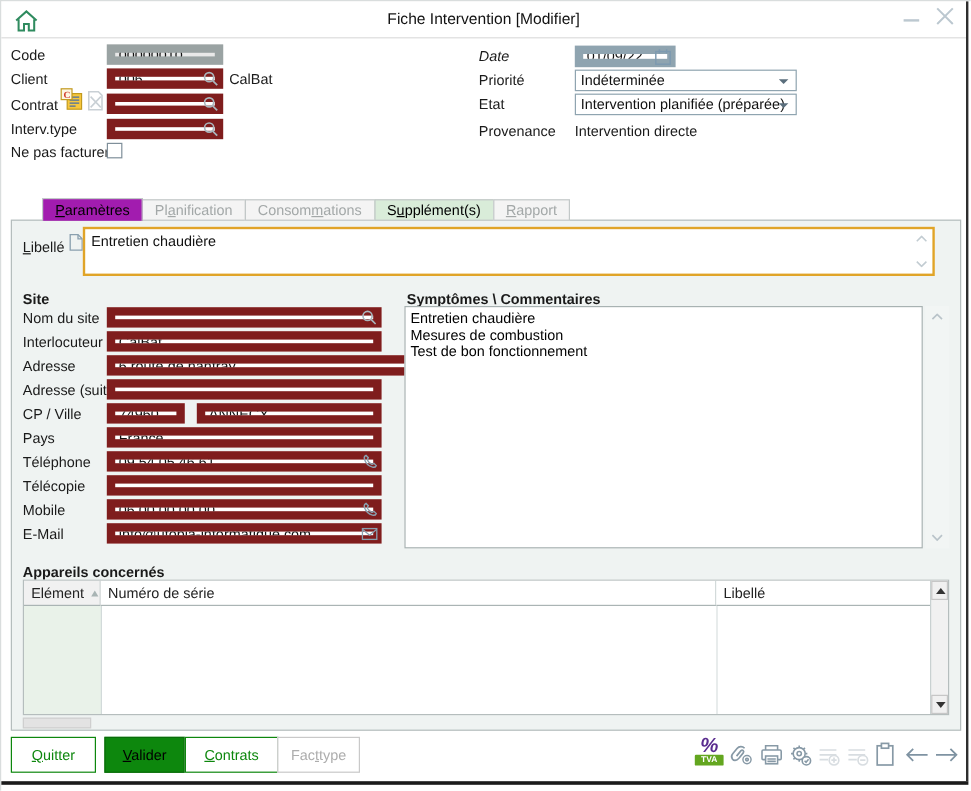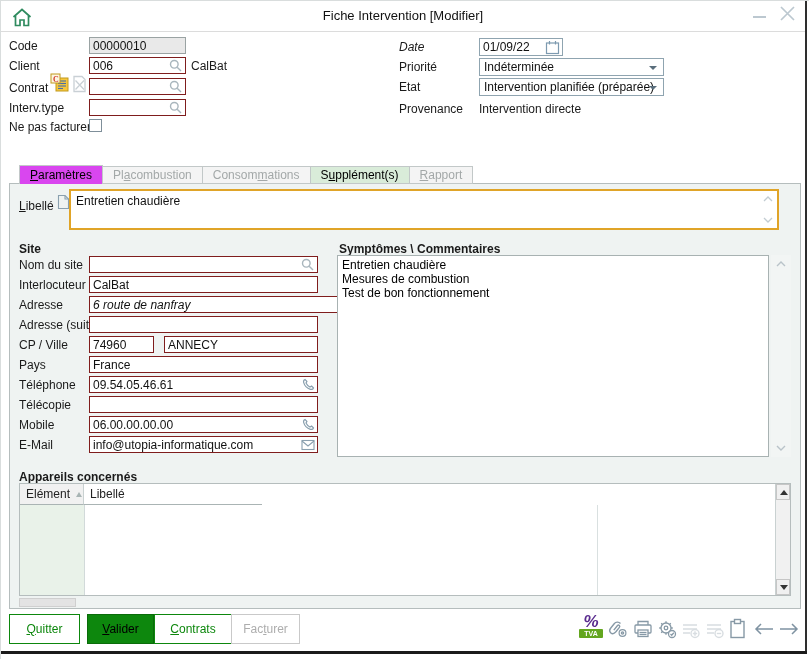--- a/index.html
+++ b/index.html
@@ -2,36 +2,36 @@
 <html><head>
 <meta charset="utf-8">
 <style>
   html,body{margin:0;padding:0;background:#fff;}
   #window{position:relative;width:809px;height:659px;background:#fff;
     font-family:"Liberation Sans",sans-serif;font-size:12px;color:#111;
     border-top:1px solid #d9dddd;border-left:1px solid #d9dddd;box-sizing:border-box;overflow:hidden;}
   .abs{position:absolute;}
   .lbl{position:absolute;white-space:nowrap;color:#1a1a1a;}
   .bold{font-weight:bold;}
-  .inp{position:absolute;border:1px solid #7f1d1d;background:#fff;height:17px;
+  .inp{position:absolute;border:7px solid #7f1d1d;background:#fff;height:17px;
     font:12px "Liberation Sans",sans-serif;padding:1px 3px;box-sizing:border-box;color:#111;outline:none;}
   .inp.ro{background:#e9e9e9;border-color:#9aa3a3;}
   .fldicon{position:absolute;line-height:0;}
   .dd{position:absolute;border:1px solid #8fa4b0;background:#fff;height:18px;line-height:16px;
     padding:0 4px;box-sizing:border-box;cursor:default;}
   .dd .arr{position:absolute;right:6px;top:7px;width:0;height:0;
     border-left:4px solid transparent;border-right:4px solid transparent;border-top:4px solid #5a6e7c;}
   .titlebar-sep{position:absolute;left:0;top:30px;width:805px;height:1px;background:#dcdcdc;}
   .checkbox{position:absolute;width:13px;height:13px;border:1px solid #7f8f9a;background:#fff;box-sizing:border-box;}
   
   .tabbar{position:absolute;left:18px;top:164px;display:flex;align-items:flex-end;height:19px;z-index:2;}
   .tab{height:18px;line-height:17px;padding:0 10px;border:1px solid #c2c8c8;background:#f4f4f4;
     color:#a3a8a8;box-sizing:border-box;margin-left:-1px;cursor:default;white-space:nowrap;}
   .tab.first{margin-left:0;}
-  .tab.active{height:19px;line-height:18px;background:#d946ef;color:#000;border-bottom:none;position:relative;z-index:3;}
+  .tab.active{height:19px;line-height:18px;background:#a21caf;color:#000;border-bottom:none;position:relative;z-index:3;margin-left:16px;}
   .tab.highlight{background:#d9ecd9;color:#000;}
   #panel{position:absolute;left:8px;top:182px;width:792px;height:426px;border:1px solid #b5bdbd;
     background:#eff3f2;box-sizing:border-box;}
   #libelle-box{position:absolute;left:59px;top:5px;width:710px;height:41px;border:2px solid #e0a428;
     background:#fff;box-sizing:border-box;}
   #libelle-box .val{position:absolute;left:5px;top:3px;}
   .chev{position:absolute;line-height:0;}
   textarea.sympt{position:absolute;left:327px;top:71px;width:432px;height:202px;border:1px solid #a8b2b2;
     background:#fff;resize:none;font:12px/14px "Liberation Sans",sans-serif;padding:2px 4px;box-sizing:border-box;outline:none;overflow:hidden;}
   .scrollstrip{position:absolute;left:761px;top:71px;width:20px;height:202px;background:#f2f5f4;}
@@ -155,21 +155,21 @@
   <div class="dd" style="left:478px;top:77px;width:185px;">
     <span>Intervention planifiée (préparée)</span>
     <span class="arr"></span>
   </div>
 
   <div class="lbl" style="left:398px;top:101px;">Provenance</div>
   <div class="lbl" style="left:478px;top:101px;">Intervention directe</div>
 
   <div class="tabbar">
     <div class="tab first active"><span></span><u>P</u><span>aramètres</span></div>
-    <div class="tab"><span>Pl</span><u>a</u><span>combustion</span></div>
+    <div class="tab"><span>Pl</span><u>a</u><span>nification</span></div>
     <div class="tab"><span>Consom</span><u>m</u><span>ations</span></div>
     <div class="tab highlight"><span>S</span><u>u</u><span>pplément(s)</span></div>
     <div class="tab"><span></span><u>R</u><span>apport</span></div>
   </div>
 
   <div id="panel">
 
     <div class="lbl" style="left:9px;top:15px;"><span></span><u>L</u><span>ibellé</span></div>
     <span class="fldicon" style="left:47px;top:10px;">
       <svg width="13" height="16" viewBox="0 0 13 16" fill="none" stroke="#8aa0af" stroke-width="1.1">
@@ -195,21 +195,21 @@
       <svg width="13" height="13" viewBox="0 0 13 13" fill="none" stroke="#a9b6bd" stroke-width="1.4">
           <circle cx="5.3" cy="5.3" r="3.8"></circle>
           <line x1="8.2" y1="8.2" x2="12" y2="12"></line>
         </svg>
     </span>
 
     <div class="lbl" style="left:9px;top:94px;">Interlocuteur</div>
     <input class="inp" style="left: 79px; top: 92px; width: 229px;" value="CalBat">
 
     <div class="lbl" style="left:9px;top:114px;">Adresse</div>
-    <input class="inp" style="left: 79px; top: 112px; width: 259px; font-style: italic;" value="6 route de nanfray">
+    <input class="inp" style="left: 79px; top: 112px; width: 259px;" value="6 route de nanfray">
 
     <div class="lbl" style="left:9px;top:134px;">Adresse (suite)</div>
     <input class="inp" style="left: 79px; top: 132px; width: 229px;" value="">
 
     <div class="lbl" style="left:9px;top:154px;">CP / Ville</div>
     <input class="inp" style="left: 79px; top: 152px; width: 65px;" value="74960">
     <input class="inp" style="left: 154px; top: 152px; width: 154px;" value="ANNECY">
 
     <div class="lbl" style="left:9px;top:174px;">Pays</div>
     <input class="inp" style="left: 79px; top: 172px; width: 229px;" value="France">
@@ -252,20 +252,21 @@
           </svg></span>
       <span class="chev" style="left:5px;bottom:6px;"><svg width="10" height="6" viewBox="0 0 10 6" fill="none" stroke="#b9c3c9" stroke-width="1.4">
             <path d="M1 1 L5 5 L9 1"></path>
           </svg></span>
     </div>
 
     <div class="lbl bold" style="left:9px;top:286px;">Appareils concernés</div>
     <div id="apptable">
       <div class="thead">
         <div class="th shade" style="width:64px;"><span>Elément</span><span class="sort"></span></div>
+        <div class="th" style="width:513px;"><span>Numéro de série</span></div>
         <div class="th" style="width:178px;border-right:none;"><span>Libellé</span></div>
       </div>
       <div class="tbody">
         <div class="greencol"></div>
         <div class="coldiv" style="left:577px;"></div>
       </div>
       <div class="vscroll">
         <div class="vsbtn" style="top:0;">
             <span class="tri-up"></span>
           </div>
@@ -273,21 +274,21 @@
             <span class="tri-dn"></span>
           </div>
       </div>
     </div>
     <div class="hthumb"></div>
   </div>
 
   <div class="btn" style="left:8px;width:71px;"><span></span><u>Q</u><span>uitter</span></div>
   <div class="btn primary" style="left:86px;width:67px;"><span></span><u>V</u><span>alider</span></div>
   <div class="btn" style="left:153px;width:78px;"><span></span><u>C</u><span>ontrats</span></div>
-  <div class="btn disabled" style="left:230px;width:69px;"><span>Fac</span><u>t</u><span>urer</span></div>
+  <div class="btn disabled" style="left:230px;width:69px;"><span>Fac</span><u>t</u><span>type</span></div>
 
   <div class="tva">
     <div class="pct">%</div>
     <div class="badge">TVA</div>
   </div>
   <span class="ficon" style="left:606px;top:619px;">
     <svg width="22" height="20" viewBox="0 0 22 20" fill="none" stroke="#8799a6" stroke-width="1.4">
         <path d="M13.5 3.5 C11.8 1.6 8.8 1.7 7.2 3.7 L3.6 8.2 C1.2 11.2 4.0 14.8 7.2 13.2 C7.9 12.8 8.5 12.2 9.1 11.5 L12.4 7.4 C13.4 6.1 11.8 4.4 10.5 5.5 L6.8 10.1"></path>
         <circle cx="15.5" cy="13" r="3.4" fill="#fff" stroke-width="1.2"></circle>
         <circle cx="15.5" cy="13" r="1.1"></circle>

